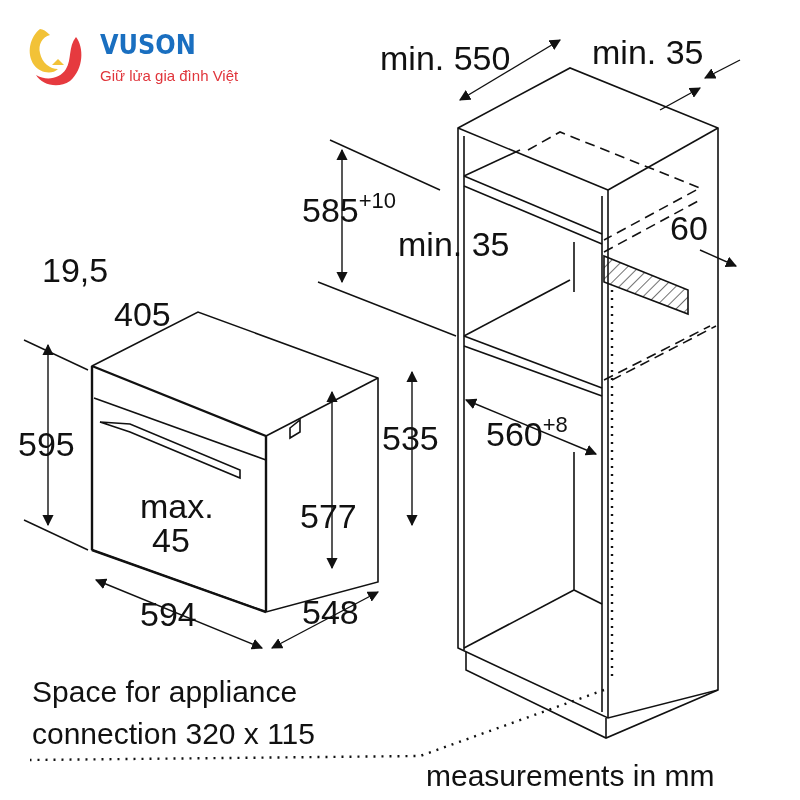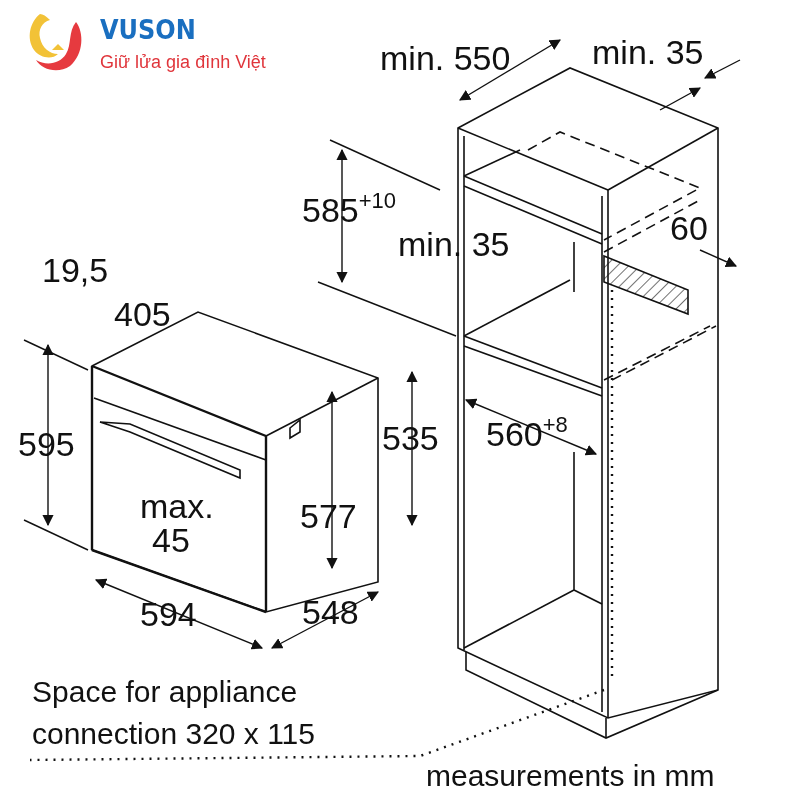--- a/index.html
+++ b/index.html
@@ -1,23 +1,23 @@
 <!DOCTYPE html>
 <html><head>
 <meta charset="utf-8">
 <style>
   html, body { margin: 0; padding: 0; background: #ffffff; }
   body { width: 800px; height: 800px; position: relative; overflow: hidden; font-family: "Liberation Sans", sans-serif; }
   svg.diagram { position: absolute; left: 0; top: 0; }
   .dim { font-family: "Liberation Sans", sans-serif; font-size: 34px; fill: #111; }
   .sup { font-size: 22px; }
   .note { font-family: "Liberation Sans", sans-serif; font-size: 30px; fill: #111; }
-  .logo { position: absolute; left: 22px; top: 10px; width: 260px; height: 70px; }
+  .logo { position: absolute; left: 22px; top: 25px; width: 260px; height: 70px; }
   .logo-title { position: absolute; left: 78px; top: 6px; font-family: "DejaVu Sans", sans-serif; font-weight: bold; font-size: 24px; color: #1a6fc0; letter-spacing: 0px; transform: scaleY(1.1); }
-  .logo-tag { position: absolute; left: 78px; top: 42px; font-size: 18px; color: #e0353b; }
+  .logo-tag { position: absolute; left: 78px; top: 42px; font-size: 15px; color: #e0353b; }
 </style>
 </head>
 <body>
 
 <div class="logo">
   <svg width="70" height="70" viewBox="0 0 70 70" style="position:absolute;left:0;top:0;">
     <path d="M18 4 C 8 12, 4 28, 12 40 C 18 48, 30 50, 36 44 C 28 44, 20 38, 18 28 C 16 20, 20 12, 28 10 C 24 6, 21 4, 18 4 Z" fill="#f2c237"></path>
     <path d="M54 12 C 62 22, 62 44, 48 56 C 36 64, 20 60, 14 50 C 24 56, 38 54, 44 44 C 50 34, 46 22, 54 12 Z" fill="#e63a3f"></path>
     <path d="M30 40 L36 34 L42 40 Z" fill="#f2c237"></path>
   </svg>

